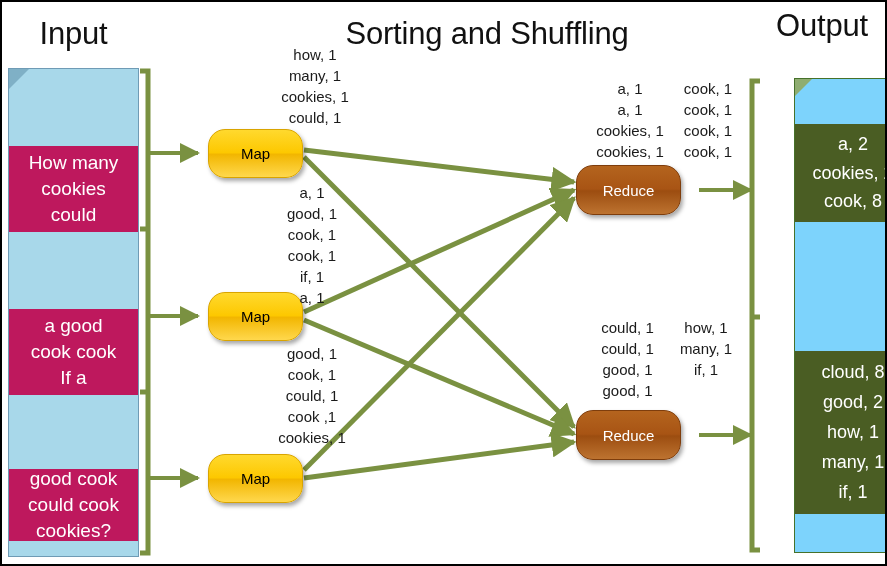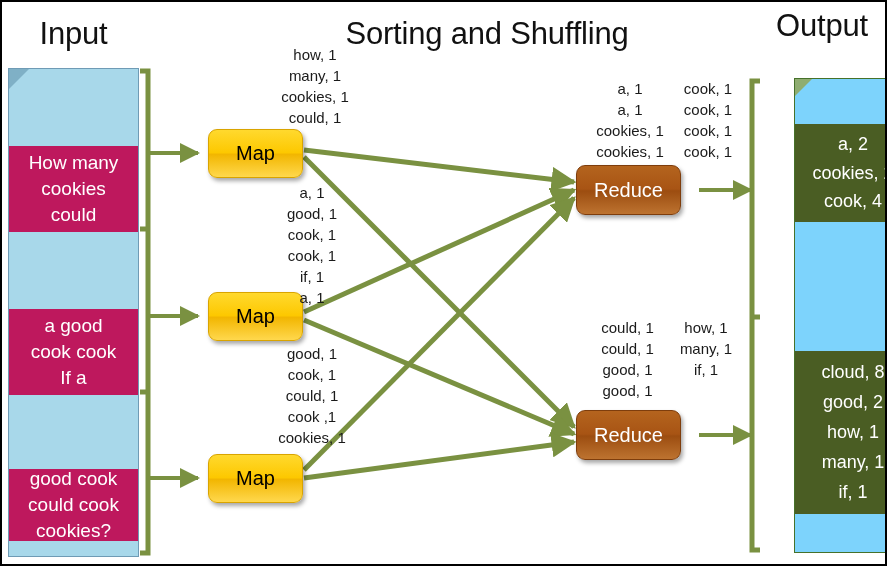--- a/index.html
+++ b/index.html
@@ -100,22 +100,22 @@
   }
   .oband div { line-height: 1.05; }
 
   
   .node {
     position: absolute;
     box-sizing: border-box;
     display: flex;
     align-items: center;
     justify-content: center;
-    border-radius: 9px;
-    font-size: 20px;
+    border-radius: 17px;
+    font-size: 15px;
     box-shadow: 2px 3px 4px rgba(0,0,0,0.35);
   }
   .node-map {
     width: 95px;
     height: 49px;
     background: linear-gradient(to bottom, #ffd92e 0%, #fdc800 48%, #f2b600 52%, #ffd84d 100%);
     border: 1px solid #d9a400;
     color: #000000;
   }
   .node-reduce {
@@ -259,21 +259,21 @@
   </div>
   <div class="node node-reduce" style="left:574px; top:408px;">
     <span>Reduce</span>
   </div>
 
   <div class="doc doc-out">
     <div class="fold"></div>
     <div class="oband" style="top:45px; height:98px;">
       <div>a, 2</div>
       <div>cookies, 2</div>
-      <div>cook, 4</div>
+      <div>cook, 8</div>
     </div>
     <div class="oband" style="top:272px; height:163px;">
       <div>cloud, 8</div>
       <div>good, 2</div>
       <div>how, 1</div>
       <div>many, 1</div>
       <div>if, 1</div>
     </div>
   </div>
 

